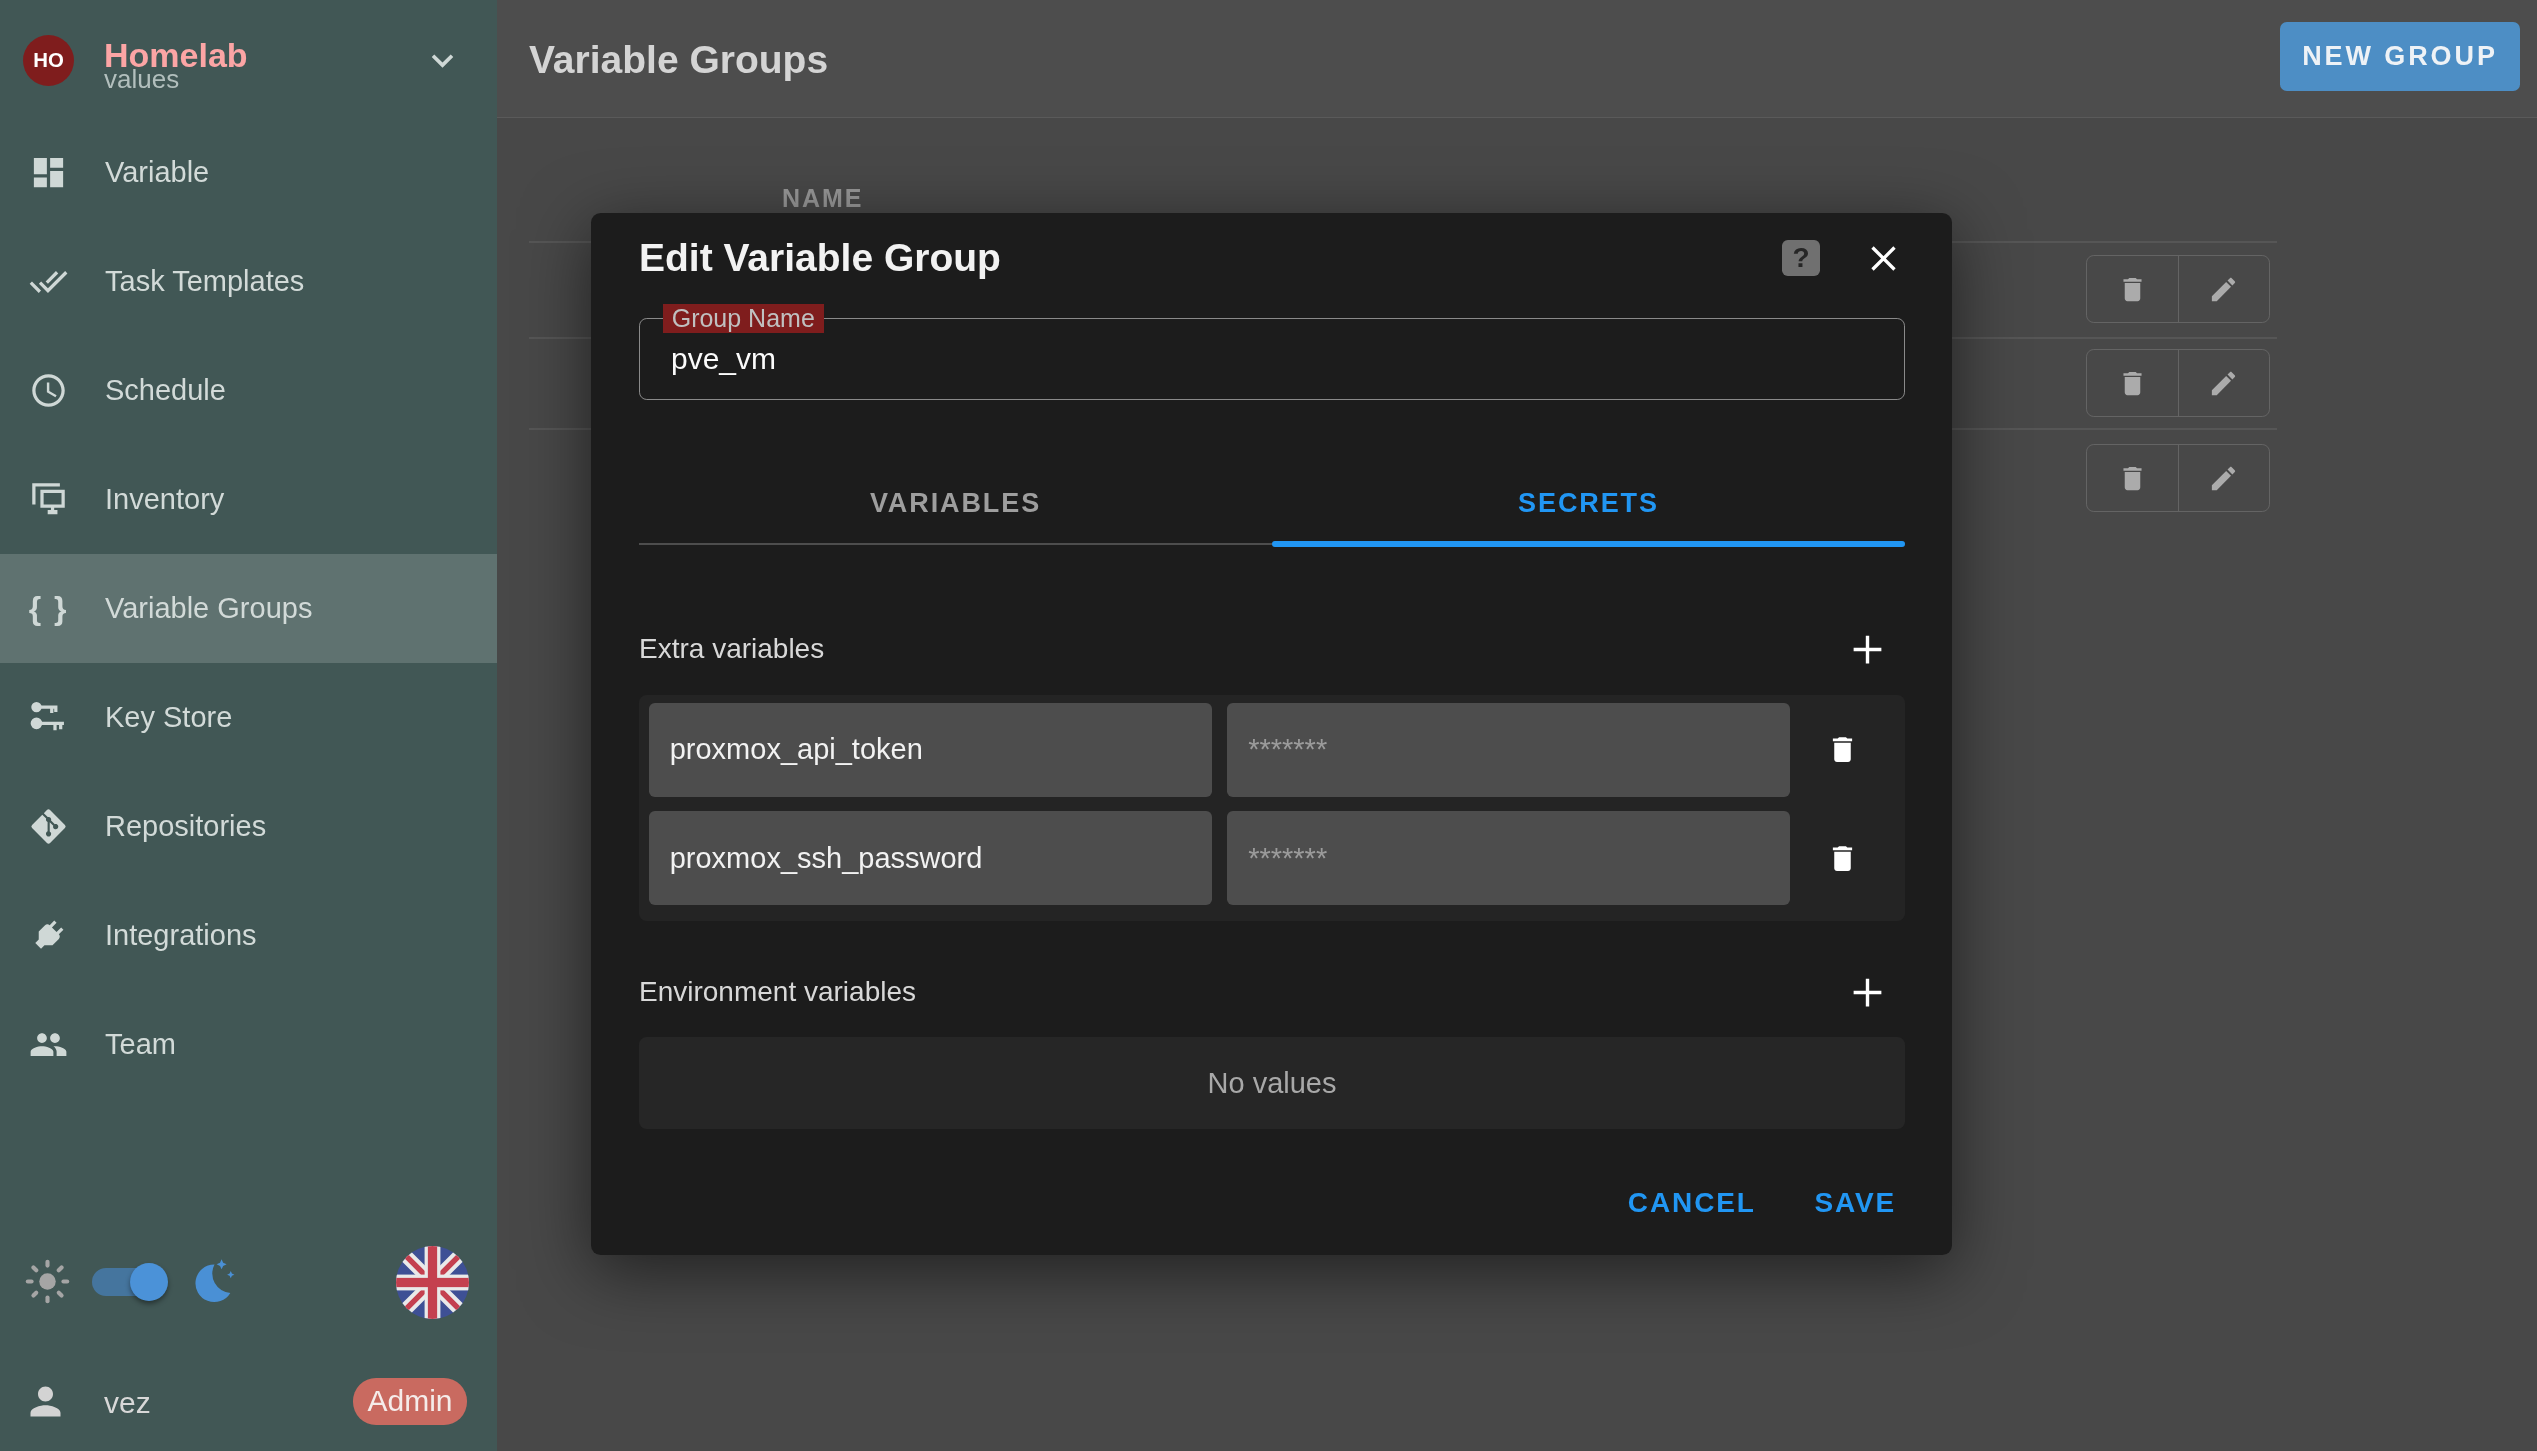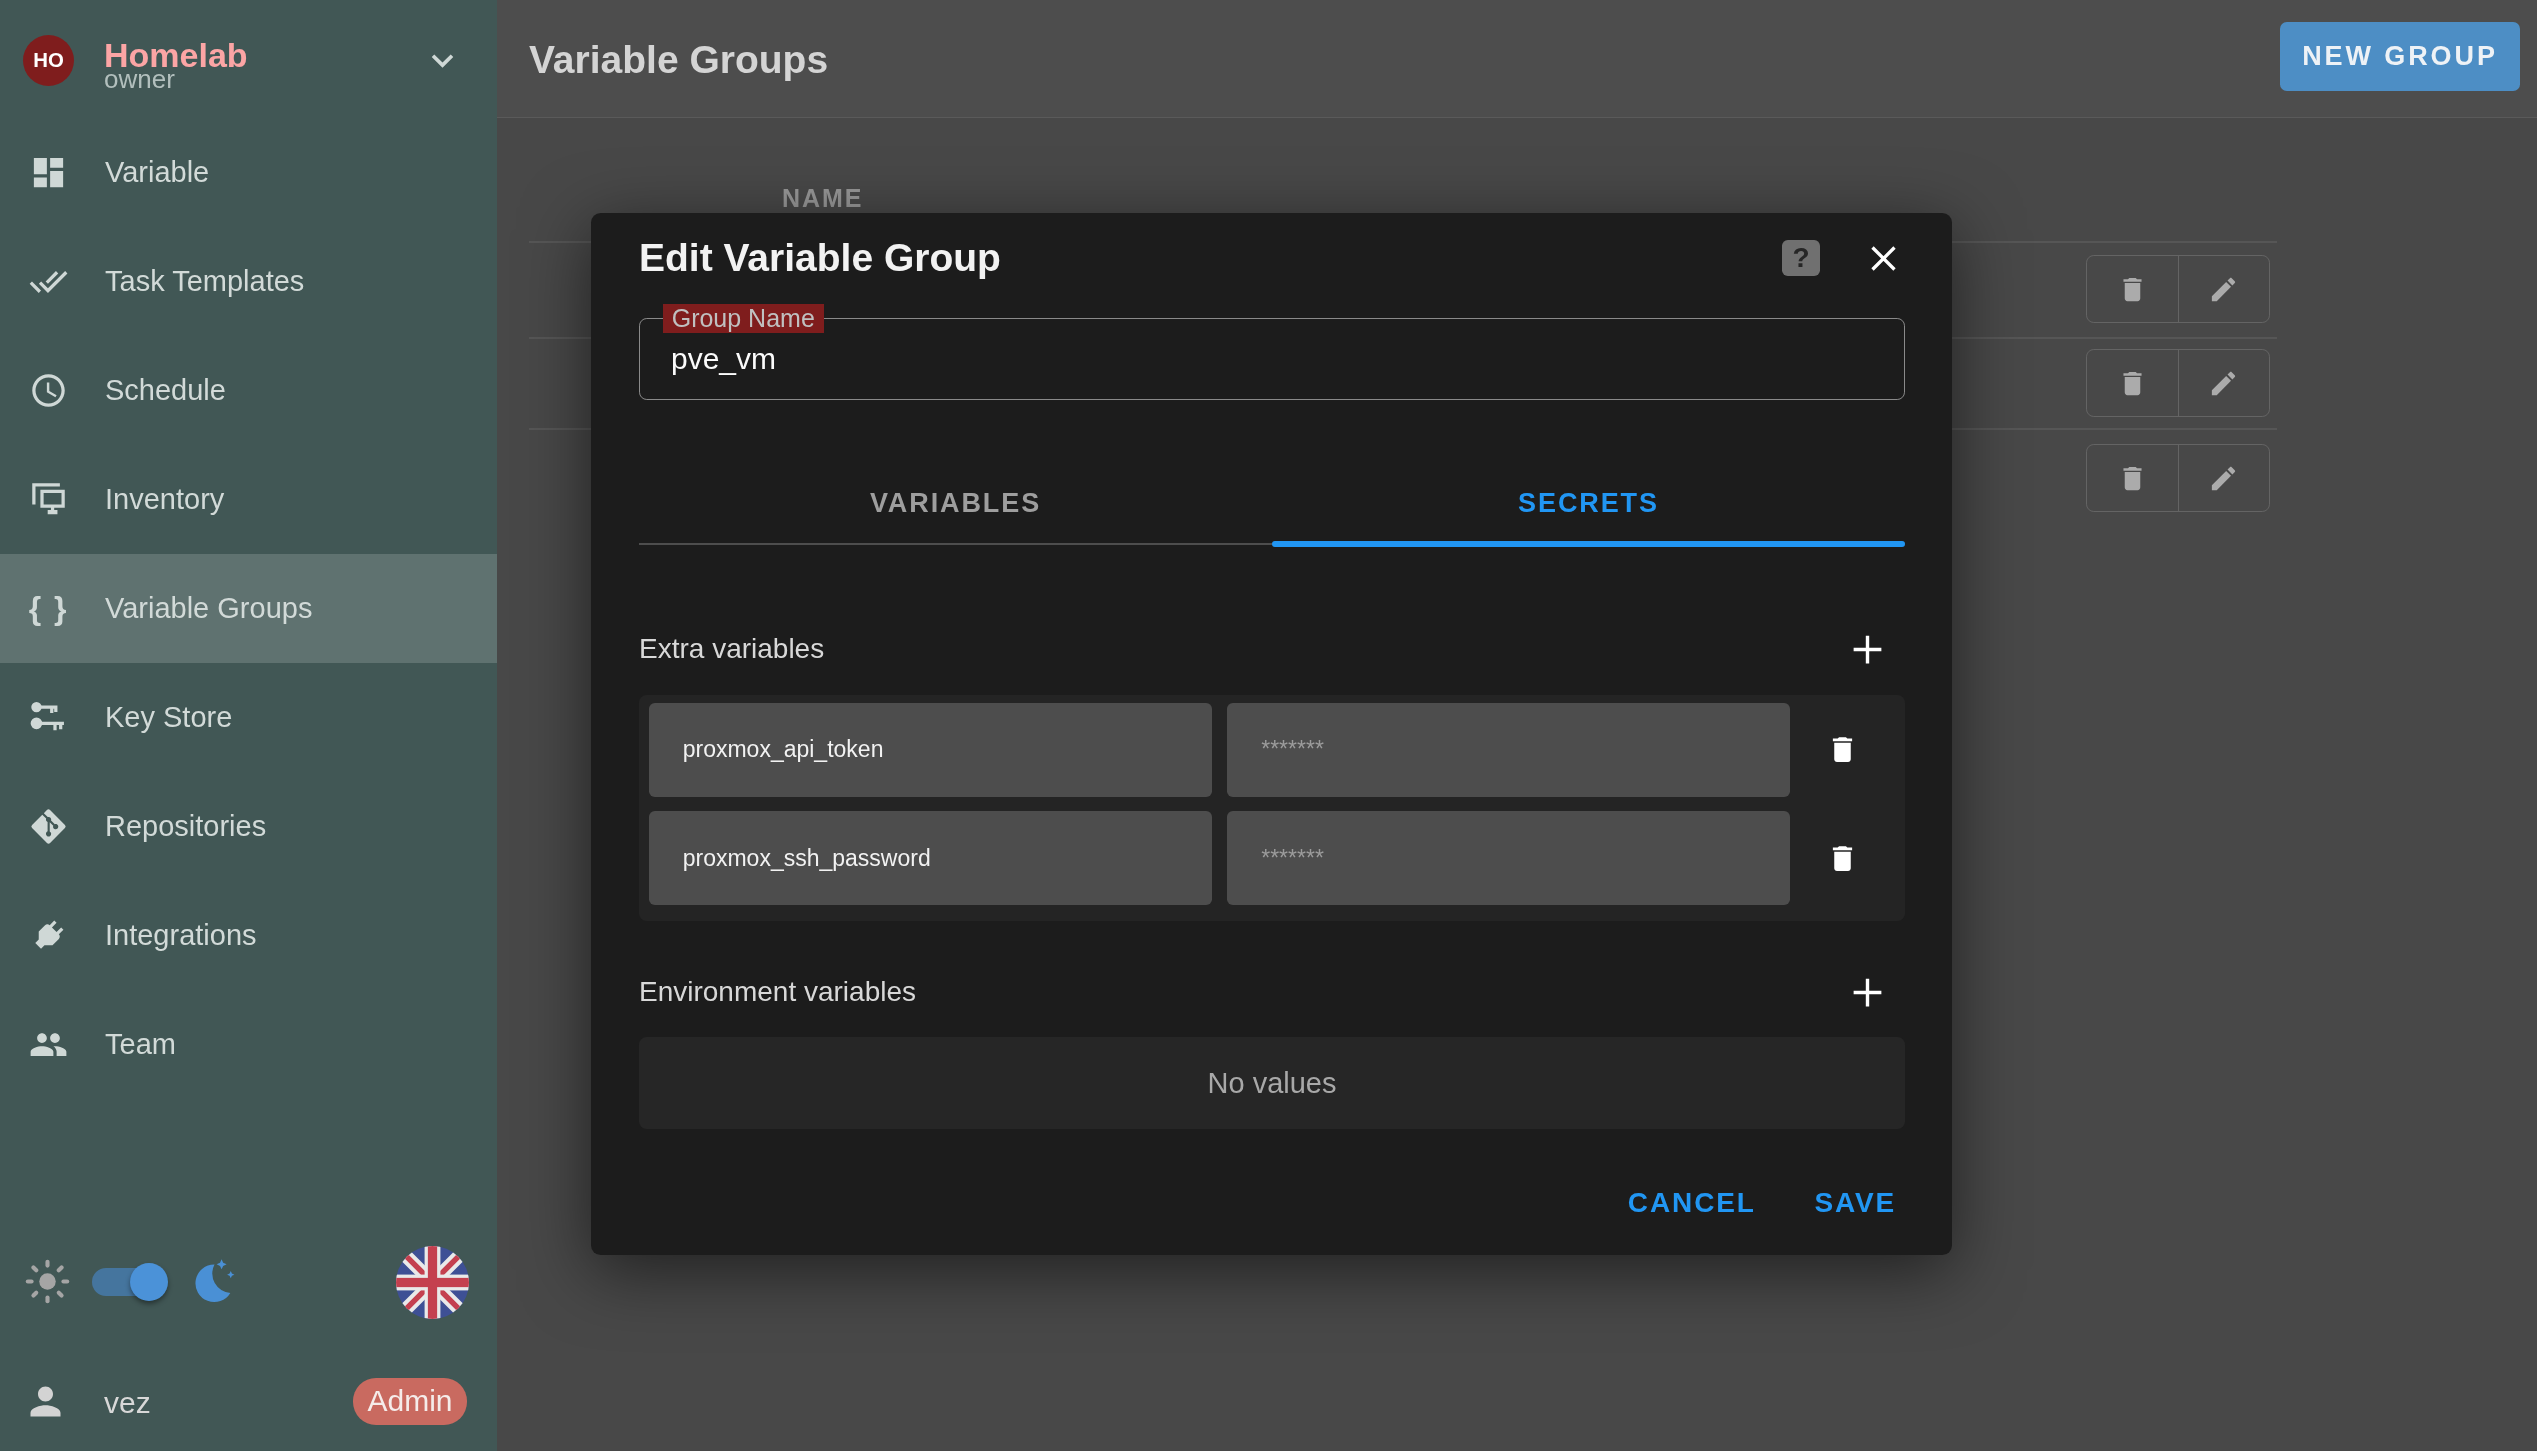--- a/index.html
+++ b/index.html
@@ -98,21 +98,21 @@
   .plus-btn { position:absolute; width:47px; height:47px; display:flex; align-items:center; justify-content:center;
               cursor:pointer; color:#fff; }
   .pb-1 { left:1253px; top:413px; } .pb-2 { left:1253px; top:756px; }
   .plus-btn svg { width:37px; height:37px; stroke:currentColor; }
 
   .rows-panel { position:absolute; left:48px; top:482px; width:1266px; height:226px; background:#242424;
                 border-radius:7.8px; padding:7.8px 9.7px; display:flex; flex-direction:column; gap:14.6px; }
   .srow { height:94px; display:flex; align-items:center; }
   .sfield { height:94px; background:#4d4d4d; border-radius:5.8px; position:relative; }
   .sfield input { width:100%; height:100%; background:transparent; border:none; outline:none;
-                  font-size:23px; padding:0 34px; color:#f2f2f2; font-family:"Liberation Sans", sans-serif; }
+                  font-size:29px; padding:0 21px; color:#f2f2f2; font-family:"Liberation Sans", sans-serif; }
   .sfield input::placeholder { color:#9b9b9b; opacity:1; }
   .sf-name { width:563px; }
   .sf-val { width:563px; margin-left:15.5px; }
   .srow .del { flex:1; display:flex; align-items:center; justify-content:center; cursor:pointer; color:#fff; }
   .srow .del svg { width:33px; height:33px; fill:currentColor; }
 
   .novalues { position:absolute; left:48px; top:824px; width:1266px; height:92px; background:#262626;
               border-radius:7.8px; display:flex; align-items:center; justify-content:center;
               font-size:29px; color:#a8a8a8; }
 
@@ -124,21 +124,21 @@
 </head>
 <body>
 
 <div class="page">
 
   <div class="sidebar">
 
     <div class="proj-header">
       <div class="avatar">HO</div>
       <div class="proj-name">Homelab</div>
-      <div class="proj-role">owner</div>
+      <div class="proj-role">values</div>
       <span class="proj-chevron">
         <svg viewBox="0 0 24 24" fill="currentColor">
             <path d="M16.59 8.59L12 13.17 7.41 8.59 6 10l6 6 6-6z"></path>
           </svg>
       </span>
     </div>
 
     <div class="menu">
       <div class="mi">
         <span class="ic">

